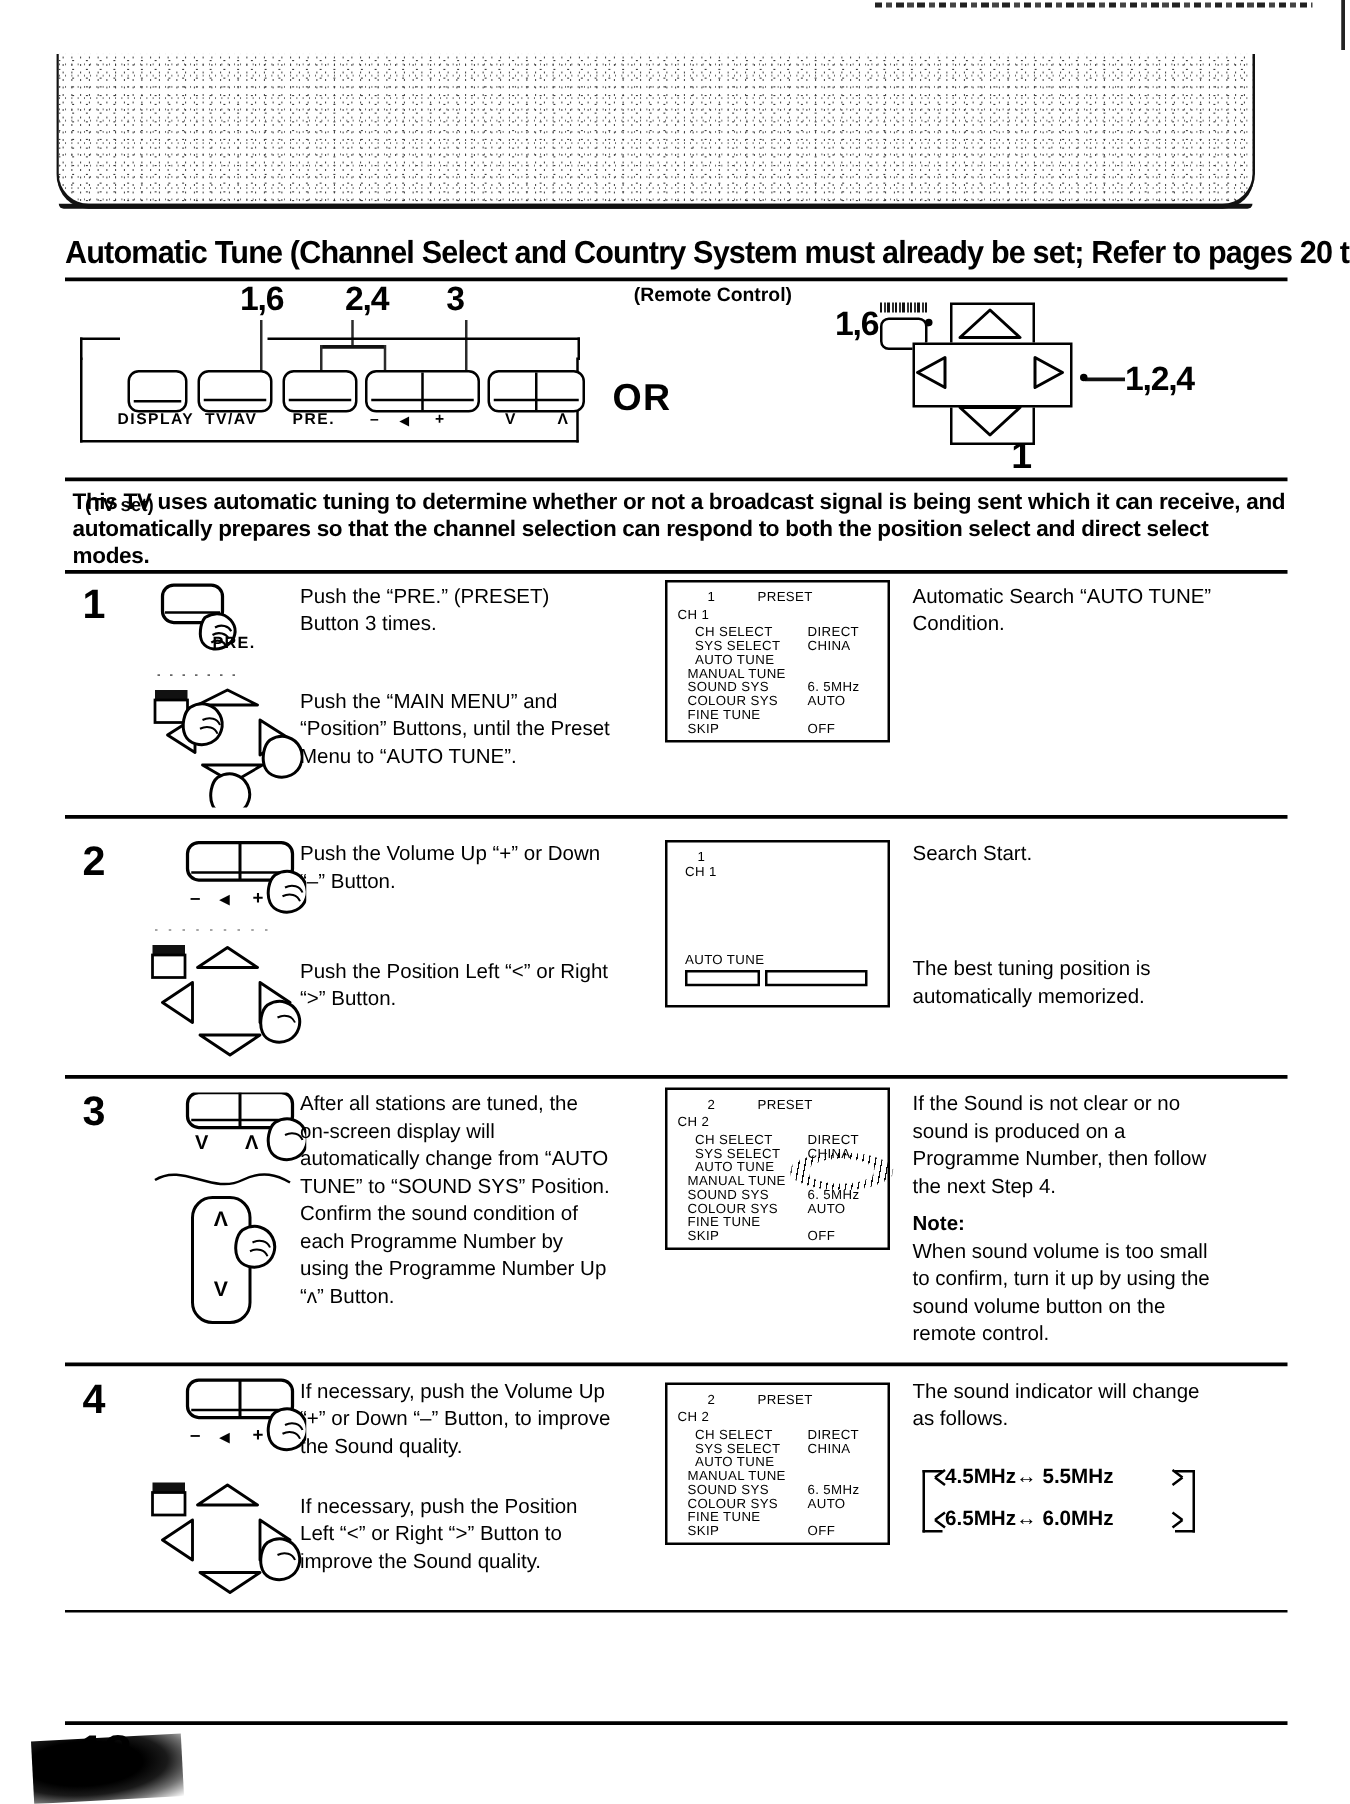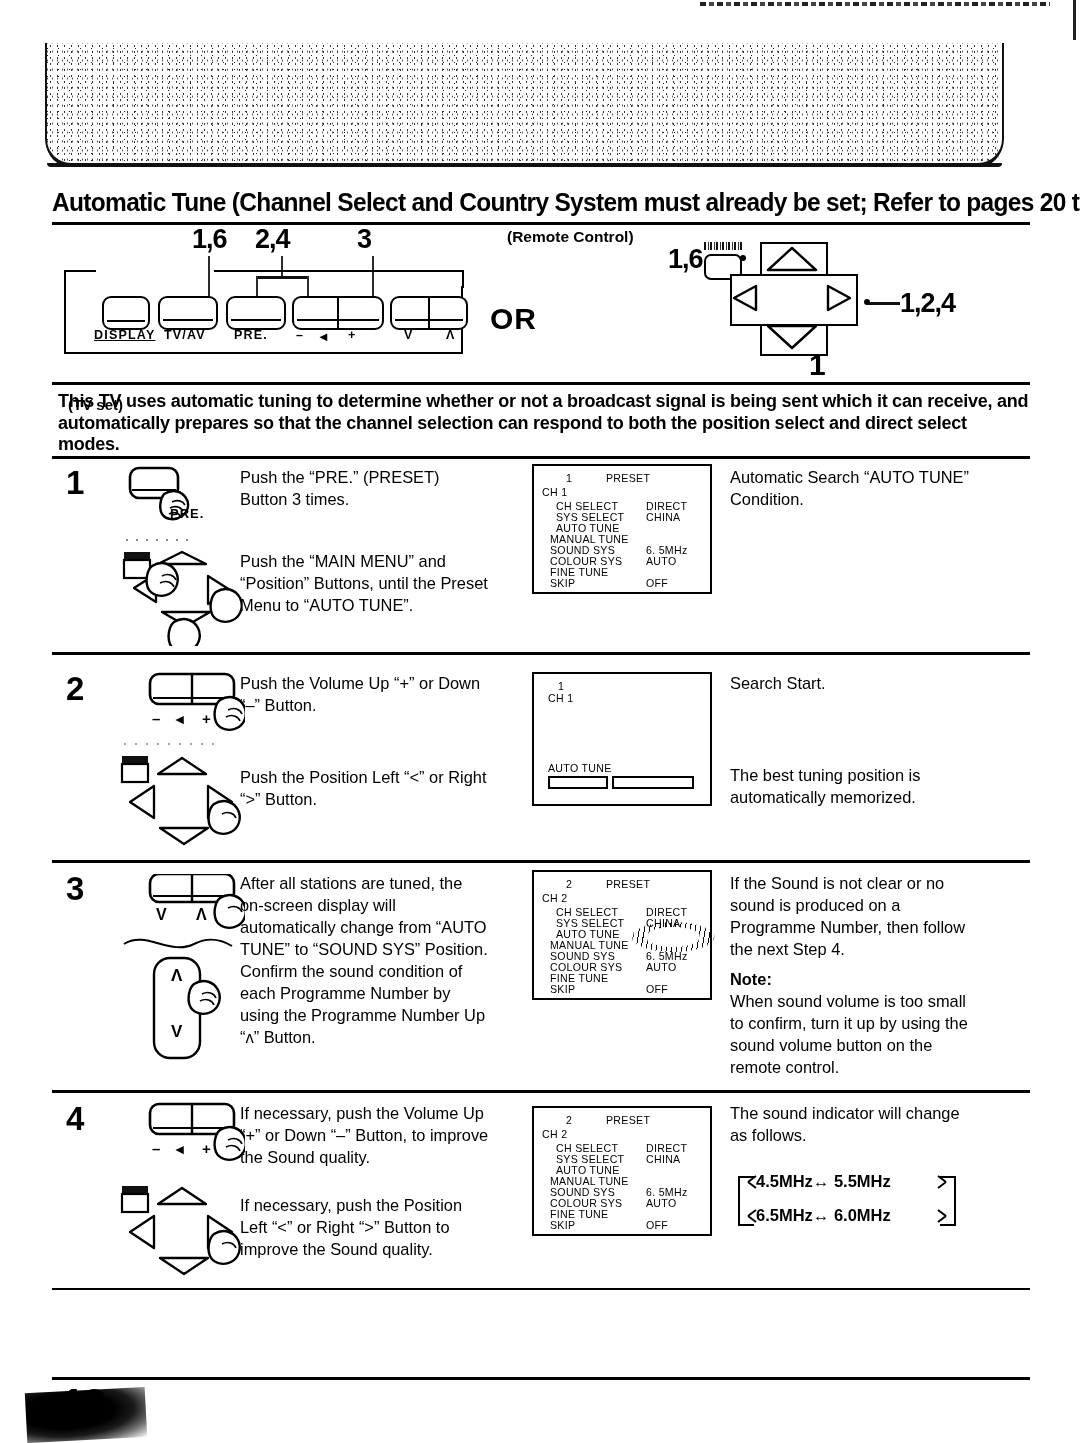--- a/index.html
+++ b/index.html
@@ -162,21 +162,21 @@
   <div id="scan-top-streak"></div>
   <div id="scan-right-edge"></div>
   <div id="scan-noise-band"></div>
 
   <div id="page-heading">Automatic Tune (Channel Select and Country System must already be set; Refer to pages 20 to 23)</div>
   <div class="rule" id="rule-under-heading"></div>
 
   <div id="diagram-zone">
 
     <div class="callout-num" style="left:140px;top:-2px;">1,6</div>
-    <div class="callout-num" style="left:203px;top:-2px;">2,4</div>
+    <div class="callout-num" style="left:224px;top:-2px;">2,4</div>
     <div class="callout-num" style="left:305px;top:-2px;">3</div>
 
     <div class="leader-v" style="left:156px;top:30px;height:44px;"></div>
     <div class="leader-dot" style="left:153px;top:70px;"></div>
 
     <div class="leader-v" style="left:229px;top:30px;height:20px;"></div>
     <div class="leader-h" style="left:204px;top:50px;width:52px;"></div>
     <div class="leader-v" style="left:204px;top:50px;height:24px;"></div>
     <div class="leader-v" style="left:255px;top:50px;height:24px;"></div>
     <div class="leader-dot" style="left:201px;top:70px;"></div>
@@ -199,21 +199,21 @@
       </div>
       <div class="tvbtn" style="left:228px;width:88px;">
         <div class="vseam" style="left:43px;"></div>
         <div class="seam"></div>
       </div>
       <div class="tvbtn" style="left:326px;width:74px;">
         <div class="vseam" style="left:36px;"></div>
         <div class="seam"></div>
       </div>
 
-      <div class="tvlabel" style="left:30px;text-decoration:underline;">DISPLAY</div>
+      <div class="tvlabel" style="left:30px;">DISPLAY</div>
       <div class="tvlabel" style="left:100px;">TV/AV</div>
       <div class="tvlabel" style="left:170px;">PRE.</div>
       <div class="tvlabel" style="left:232px;">–</div>
       <div class="tvlabel" style="left:256px;font-size:14px;">◂</div>
       <div class="tvlabel" style="left:284px;">+</div>
       <div class="tvlabel" style="left:340px;">V</div>
       <div class="tvlabel" style="left:382px;">Λ</div>
 
       <div id="tvset-caption">(TV set)</div>
     </div>

